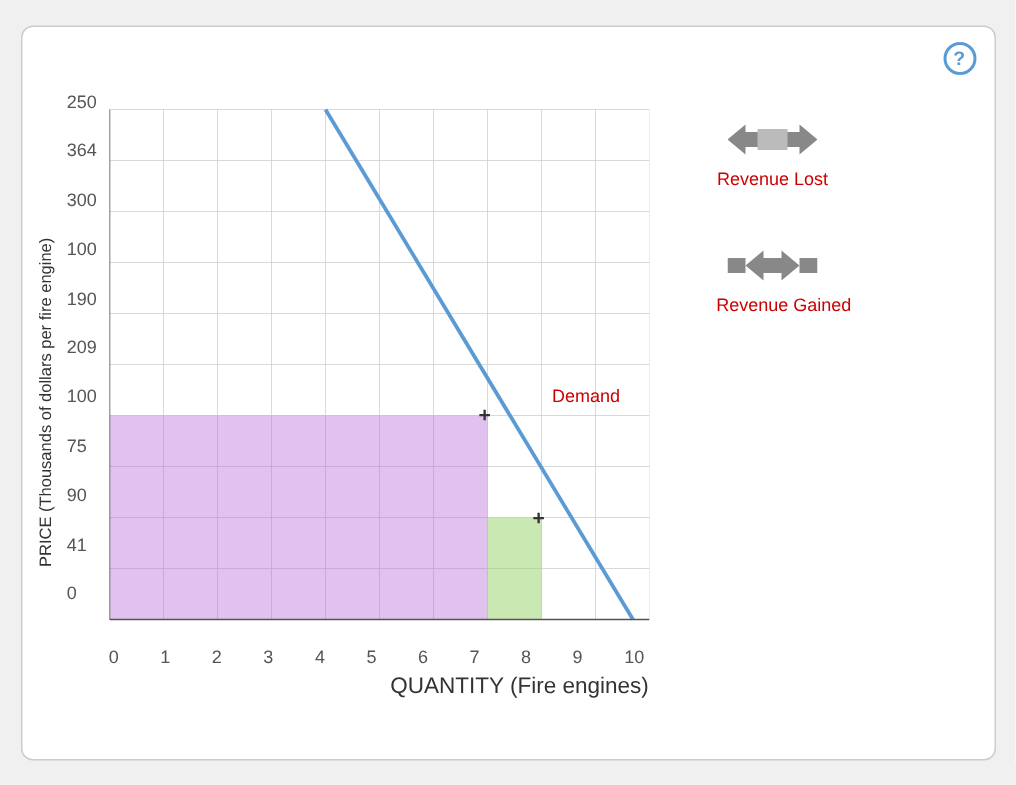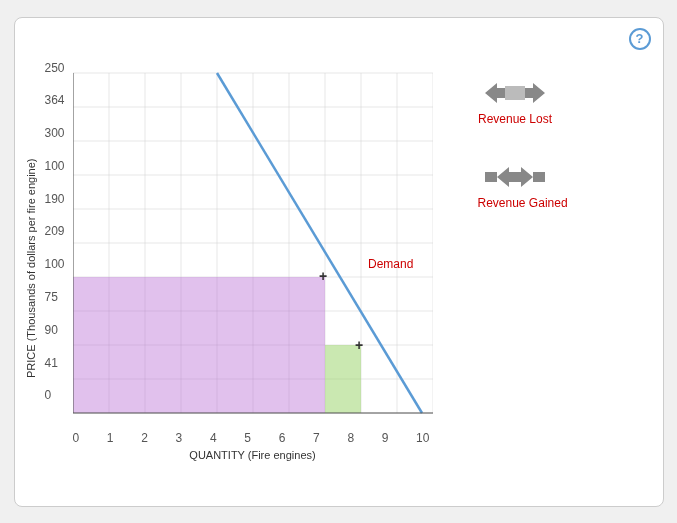--- a/index.html
+++ b/index.html
@@ -75,23 +75,23 @@
       width: 360px;
       height: 370px;
     }
     .graph-svg {
       position: absolute;
       top: 0; left: 0;
       width: 100%;
       height: 100%;
     }
     .x-axis-label {
-      font-size: 11px;
+      font-size: 15px;
       color: #333;
-      text-align: center;
+      text-align: right;
       margin-top: 4px;
     }
     .legend-area {
       display: flex;
       flex-direction: column;
       align-items: center;
       justify-content: flex-start;
       margin-left: 30px;
       margin-top: 20px;
       gap: 36px;

